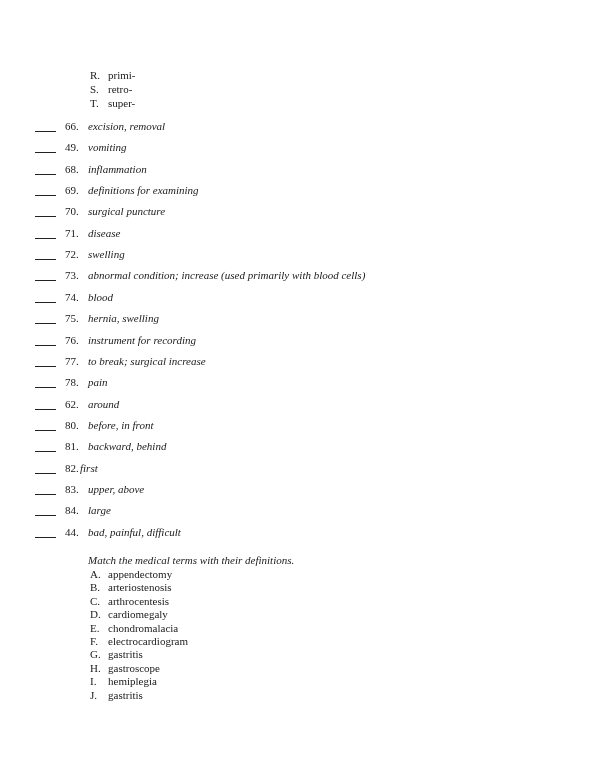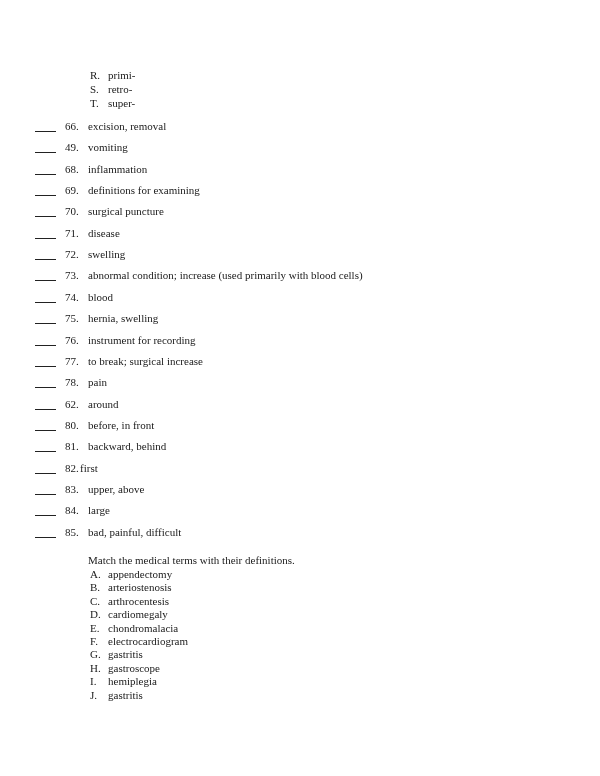--- a/index.html
+++ b/index.html
@@ -5,22 +5,22 @@
   html, body { margin: 0; padding: 0; background: #ffffff; }
   body {
     width: 600px; height: 776px; position: relative; overflow: hidden;
     font-family: "Liberation Serif", "DejaVu Serif", serif;
     color: #1a1a1a; font-size: 11px;
   }
   .abs { position: absolute; white-space: nowrap; line-height: 13px; }
   .letter { width: 14px; text-align: left; }
   .blank { position: absolute; width: 21px; height: 0; border-bottom: 1px solid #222; }
   .num { position: absolute; white-space: nowrap; line-height: 13px; }
-  .def { position: absolute; white-space: nowrap; line-height: 13px; }
-  .instr { }
+  .def { position: absolute; white-space: nowrap; line-height: 13px; font-style: italic; }
+  .instr { font-style: italic; }
 </style>
 </head>
 <body>
 
 <div>
 
   <div>
     <span class="abs letter" style="left:90px;top:69px">R.</span>
     <span class="abs" style="left:108px;top:69px">primi-</span>
     <span class="abs letter" style="left:90px;top:83px">S.</span>
@@ -120,21 +120,21 @@
         <span class="num" style="left:65px;top:483px">83.</span>
         <span class="def" style="left:88px;top:483px">upper, above</span>
       </div>
       <div>
         <span class="blank" style="left:35px;top:515px"></span>
         <span class="num" style="left:65px;top:504px">84.</span>
         <span class="def" style="left:88px;top:504px">large</span>
       </div>
       <div>
         <span class="blank" style="left:35px;top:537px"></span>
-        <span class="num" style="left:65px;top:526px">85.</span>
+        <span class="num" style="left:65px;top:526px">44.</span>
         <span class="def" style="left:88px;top:526px">bad, painful, difficult</span>
       </div>
     </div>
 
   <div>
     <span class="abs instr" style="left:88px;top:554px">Match the medical terms with their definitions.</span>
     <div id="terms">
         <div>
           <span class="abs letter" style="left:90px;top:568px">A.</span>
           <span class="abs" style="left:108px;top:568px">appendectomy</span>

